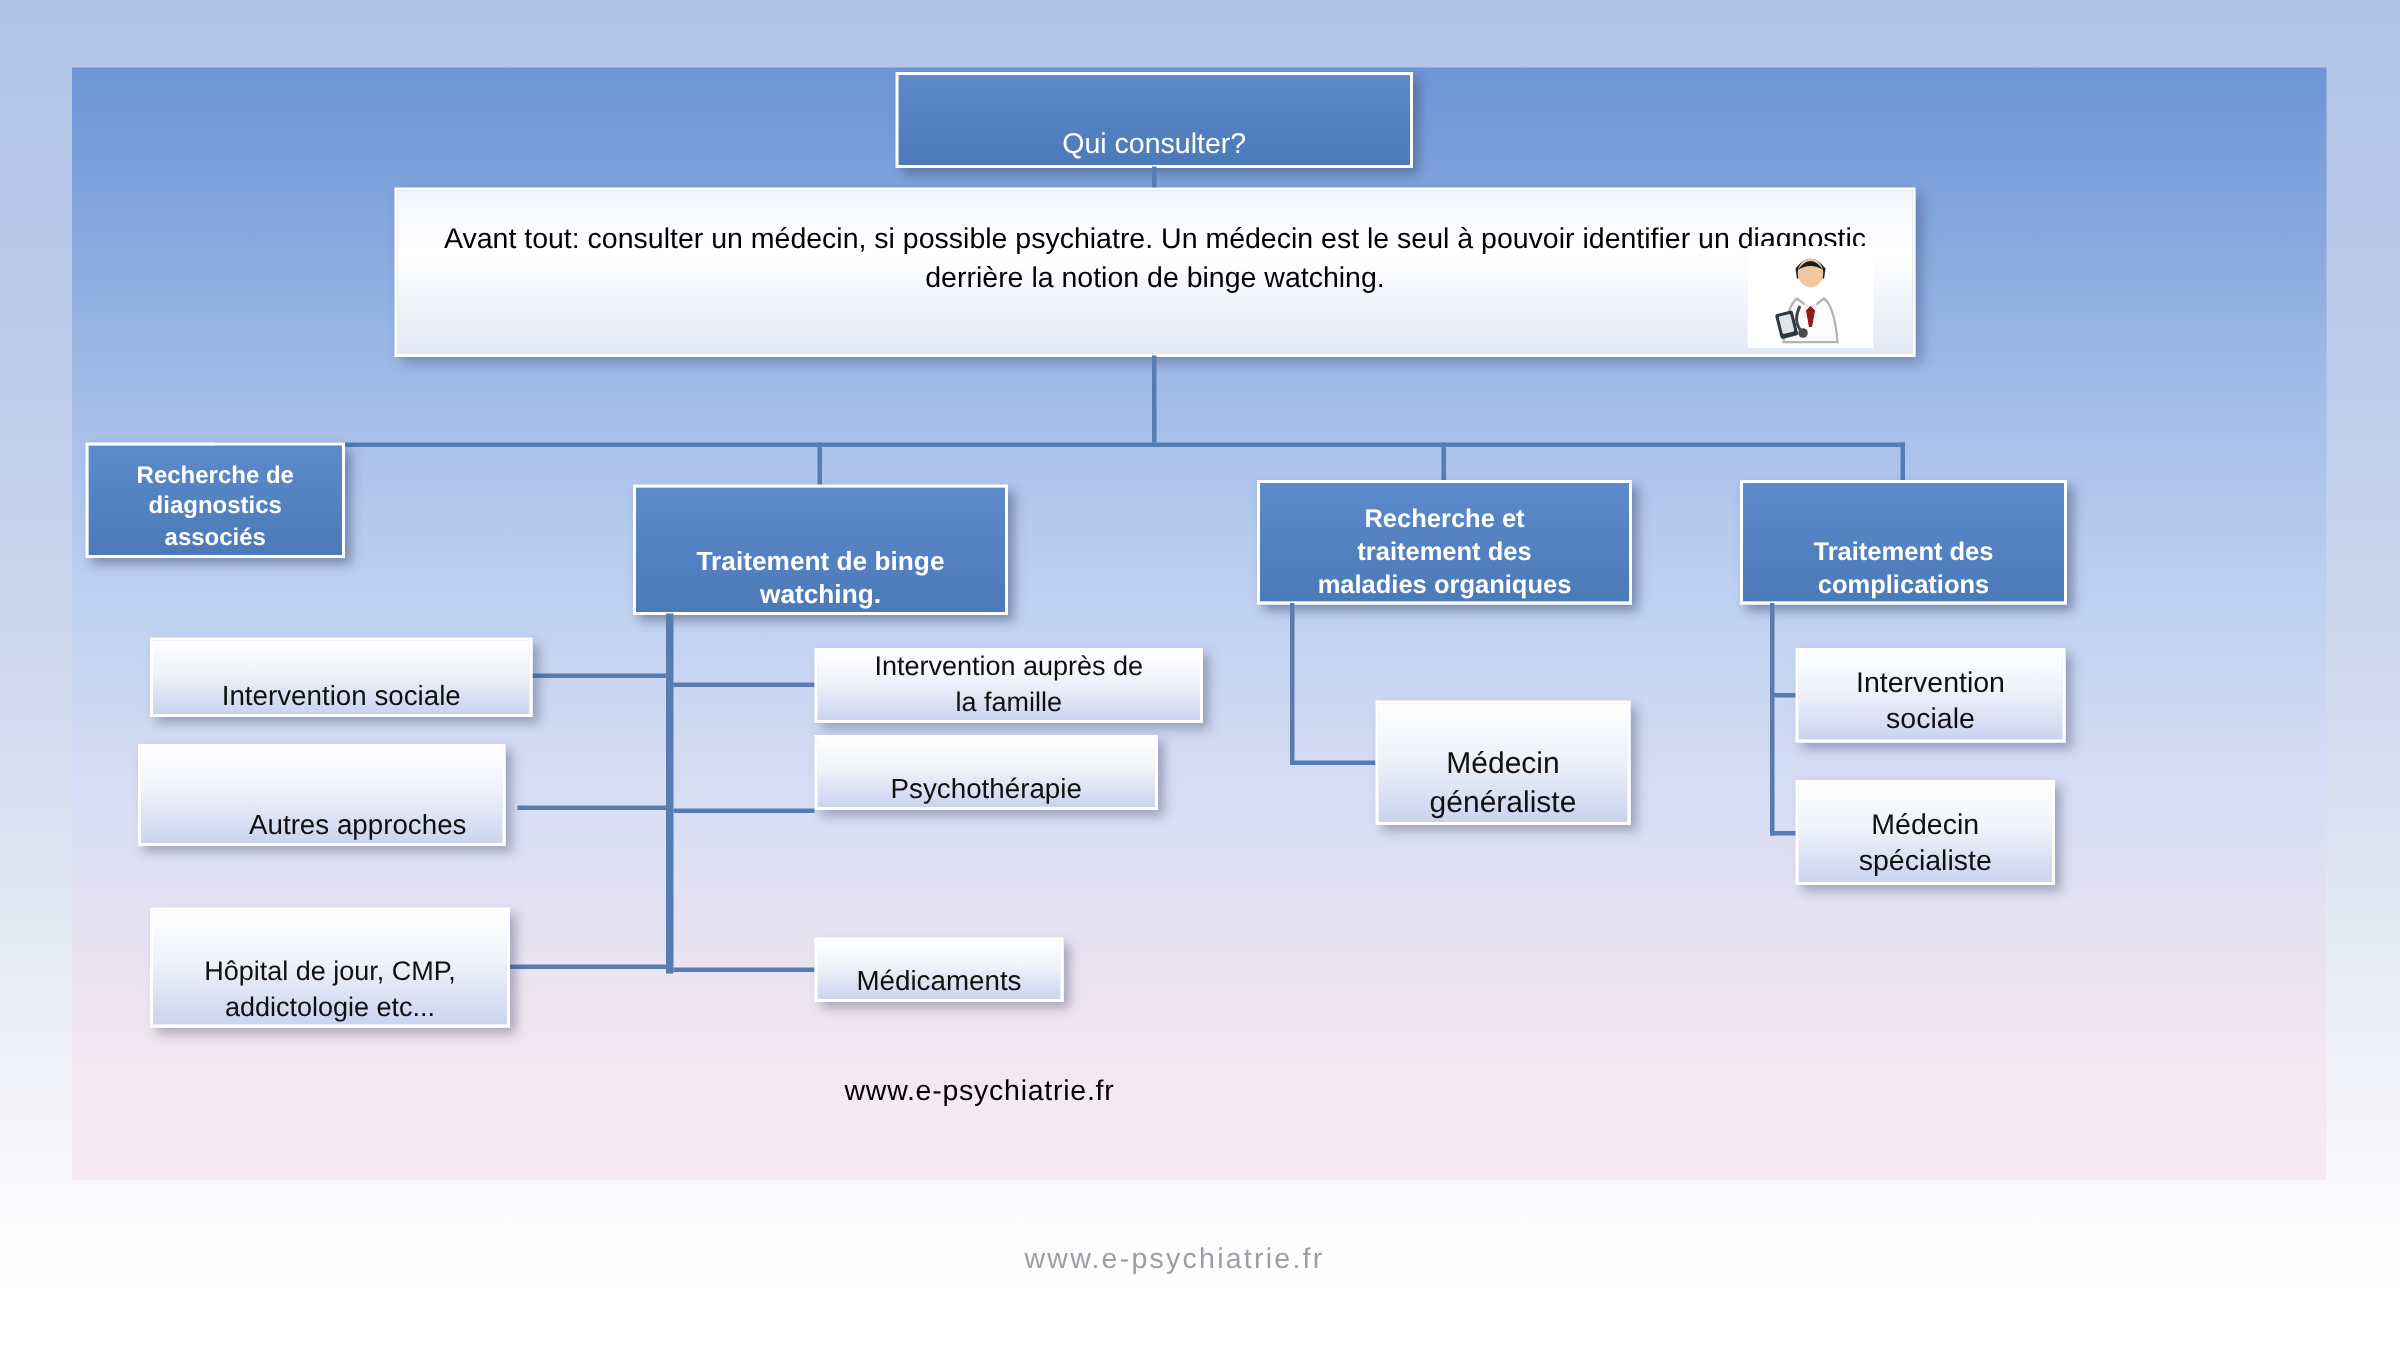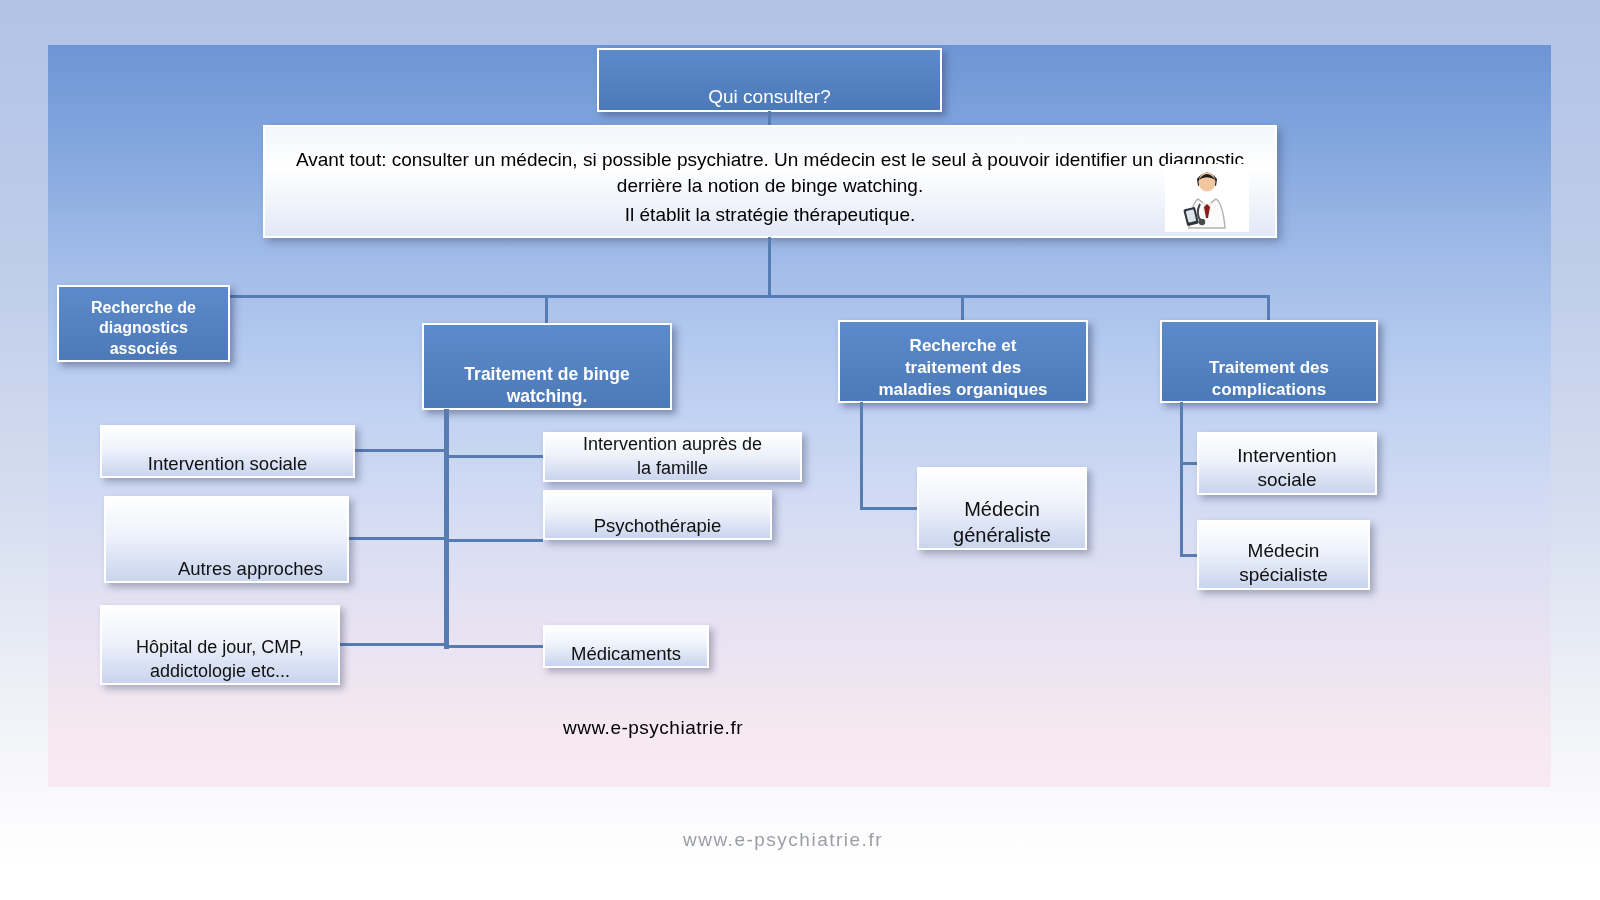--- a/index.html
+++ b/index.html
@@ -60,21 +60,20 @@
 
   <div class="node title-box" style="left:549px; top:3px; width:345px; height:64px;">
     <span>Qui consulter?</span>
   </div>
 
   <div class="line" style="left:720px; top:66px; width:3px; height:15px;"></div>
 
   <div class="intro-box">
     <div class="intro-text">
       <p>Avant tout: consulter un médecin, si possible psychiatre. Un médecin est le seul à pouvoir identifier un diagnostic derrière la notion de binge watching.</p>
-      <p>Il établit la stratégie thérapeutique.</p>
     </div>
     <svg class="doctor" viewBox="0 0 84 68">
       <rect x="0" y="0" width="84" height="68" fill="#ffffff"></rect>
       <path d="M32 15 q10 -13 20 0 l-1 7 q-9 -7 -18 0 z" fill="#1c1c1c"></path>
       <ellipse cx="42" cy="18" rx="8.5" ry="9.5" fill="#f1c7a0"></ellipse>
       <path d="M33.5 16 q8.5 -12 17 0 q-8.5 -5.5 -17 0" fill="#1c1c1c"></path>
       <path d="M24 64 q2 -24 9 -29 l9 7 9 -7 q7 5 9 29 z" fill="#fbfbfb" stroke="#b3b3b3" stroke-width="1.5"></path>
       <path d="M38 37 l4 5 4 -5 v11 h-8 z" fill="#ececec"></path>
       <path d="M42 40 l3 3 -2 11 h-2 l-2 -11 z" fill="#8b1a1a"></path>
       <path d="M35 40 q-5 10 1 17" stroke="#454545" fill="none" stroke-width="2"></path>
@@ -83,21 +82,21 @@
       <rect x="22" y="46" width="8" height="12" rx="1" fill="#dfe4ea" transform="rotate(-14 26 52)"></rect>
     </svg>
   </div>
 
   <div class="line" style="left:720px; top:192px; width:3px; height:58px;"></div>
   <div class="line" style="left:95px; top:250px; width:1127px; height:3px;"></div>
   <div class="line" style="left:497px; top:250px; width:3px; height:29px;"></div>
   <div class="line" style="left:913px; top:250px; width:3px; height:26px;"></div>
   <div class="line" style="left:1219px; top:250px; width:3px; height:26px;"></div>
 
-  <div class="node dark" style="left:9px; top:240px; width:173px; height:77px; font-size:16px;">
+  <div class="node dark" style="left:9px; top:250px; width:173px; height:77px; font-size:16px;">
     <span>Recherche de
 diagnostics
 associés</span>
   </div>
   <div class="node dark" style="left:374px; top:278px; width:250px; height:87px; font-size:17.5px;">
     <span>Traitement de binge
 watching.</span>
   </div>
   <div class="node dark" style="left:790px; top:275px; width:250px; height:83px;">
     <span>Recherche et
@@ -120,21 +119,21 @@
   <div class="line" style="left:812px; top:357px; width:3px; height:108px;"></div>
   <div class="line" style="left:812px; top:462px; width:57px; height:3px;"></div>
 
   <div class="line" style="left:1132px; top:357px; width:3px; height:155px;"></div>
   <div class="line" style="left:1132px; top:417px; width:18px; height:3px;"></div>
   <div class="line" style="left:1132px; top:509px; width:18px; height:3px;"></div>
 
   <div class="node light" style="left:52px; top:380px; width:255px; height:53px;">
     <span>Intervention sociale</span>
   </div>
-  <div class="node light" style="left:56px; top:451px; width:245px; height:87px;padding-left:48px;">
+  <div class="node light" style="left:44px; top:451px; width:245px; height:68px;padding-left:48px;">
     <span>Autres approches</span>
   </div>
   <div class="node light" style="left:52px; top:560px; width:240px; height:80px; font-size:18px;">
     <span>Hôpital de jour, CMP,
 addictologie etc...</span>
   </div>
   <div class="node light" style="left:495px; top:387px; width:259px; height:50px; font-size:18px;">
     <span>Intervention auprès de
 la famille</span>
   </div>

